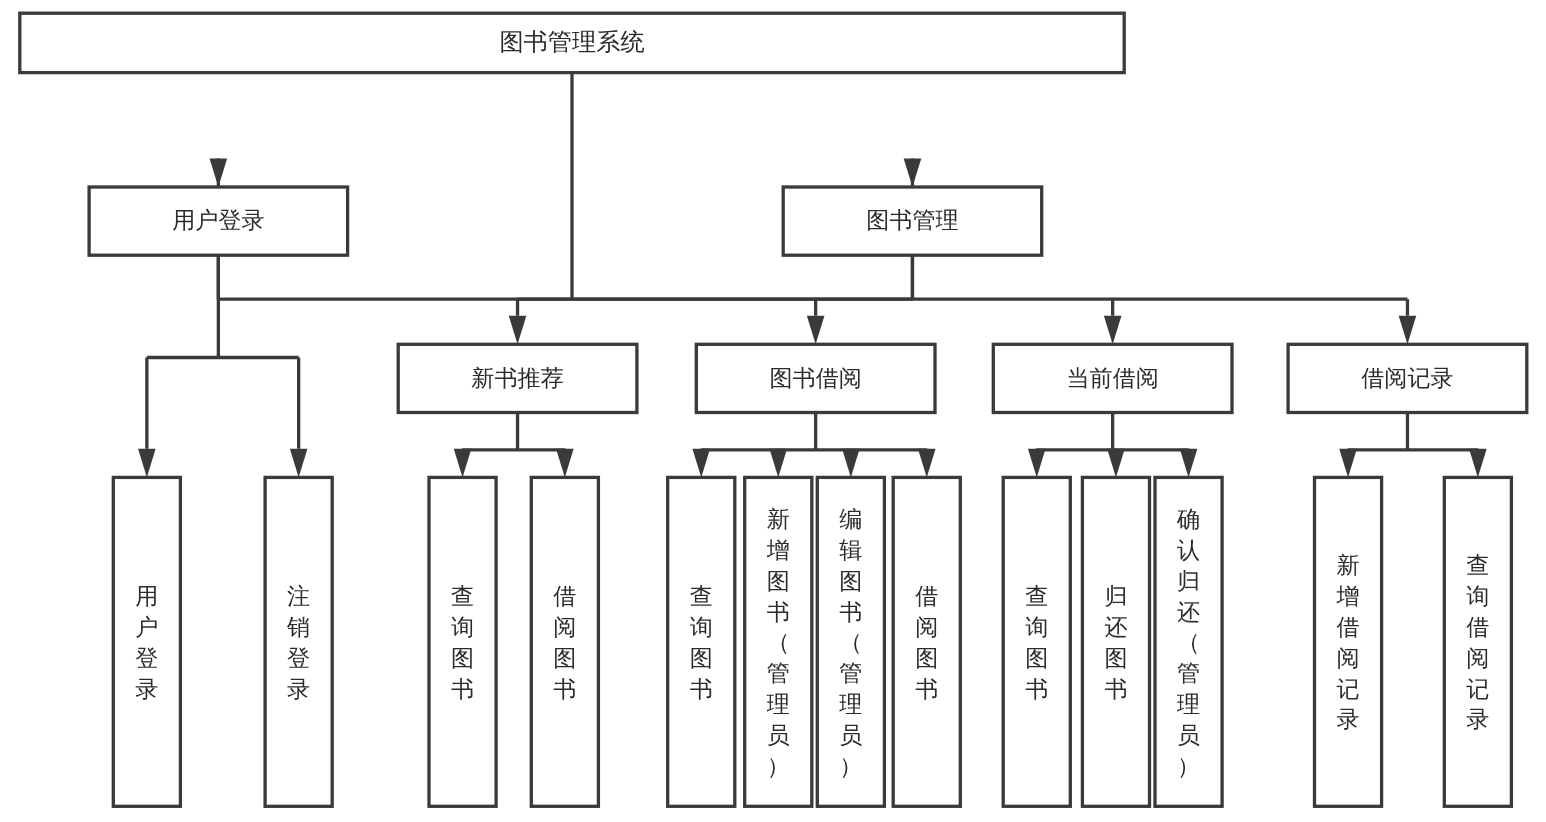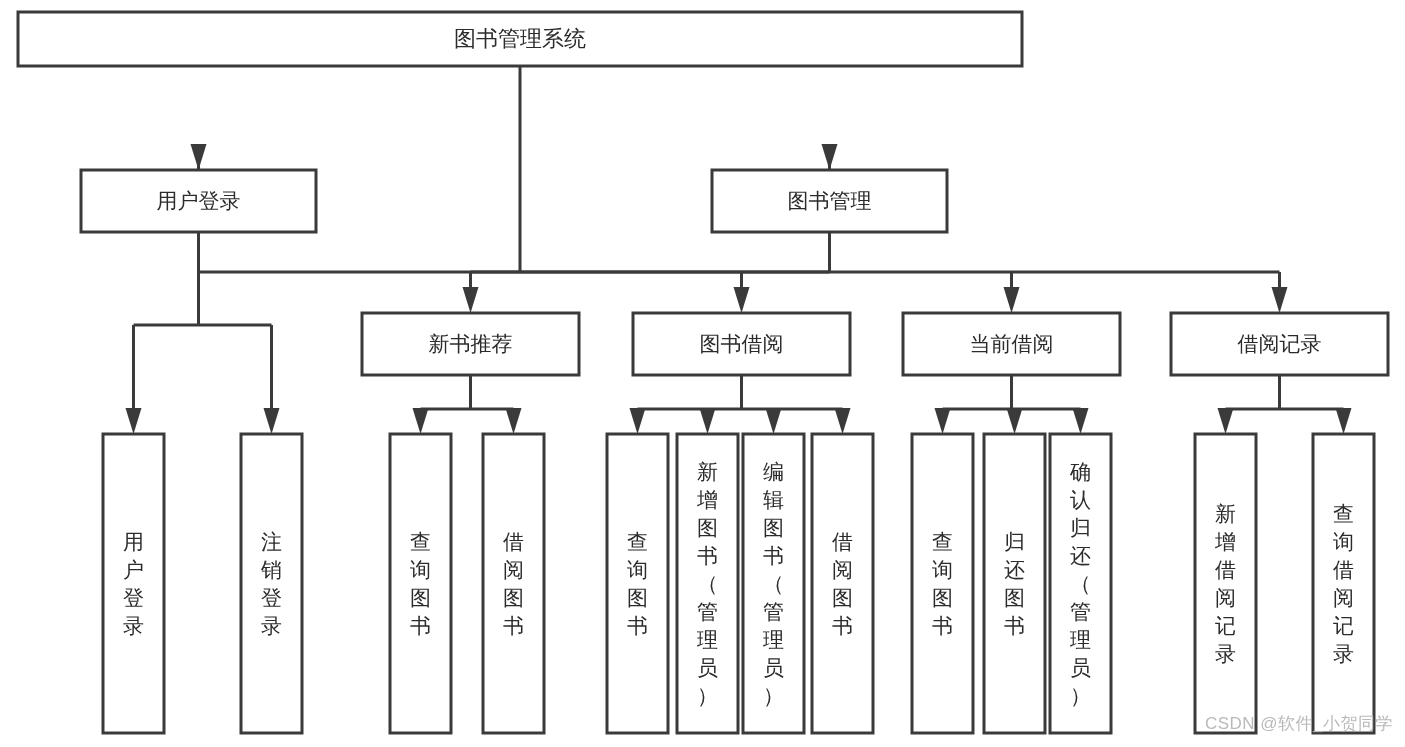--- a/index.html
+++ b/index.html
@@ -206,14 +206,13 @@
         <g>
           <rect x="1195" y="434" width="61" height="299" class="node-box"></rect>
           <text x="1225.5" y="521.34" class="node-label-vertical"><tspan x="1225.5" dy="0">新</tspan><tspan x="1225.5" dy="28">增</tspan><tspan x="1225.5" dy="28">借</tspan><tspan x="1225.5" dy="28">阅</tspan><tspan x="1225.5" dy="28">记</tspan><tspan x="1225.5" dy="28">录</tspan></text>
         </g>
         <g>
           <rect x="1313" y="434" width="61" height="299" class="node-box"></rect>
           <text x="1343.5" y="521.34" class="node-label-vertical"><tspan x="1343.5" dy="0">查</tspan><tspan x="1343.5" dy="28">询</tspan><tspan x="1343.5" dy="28">借</tspan><tspan x="1343.5" dy="28">阅</tspan><tspan x="1343.5" dy="28">记</tspan><tspan x="1343.5" dy="28">录</tspan></text>
         </g>
       </g>
   </svg>
-  <div class="watermark-text">CSDN @软件_小贺同学</div>
 </div>
 
 </body></html>

